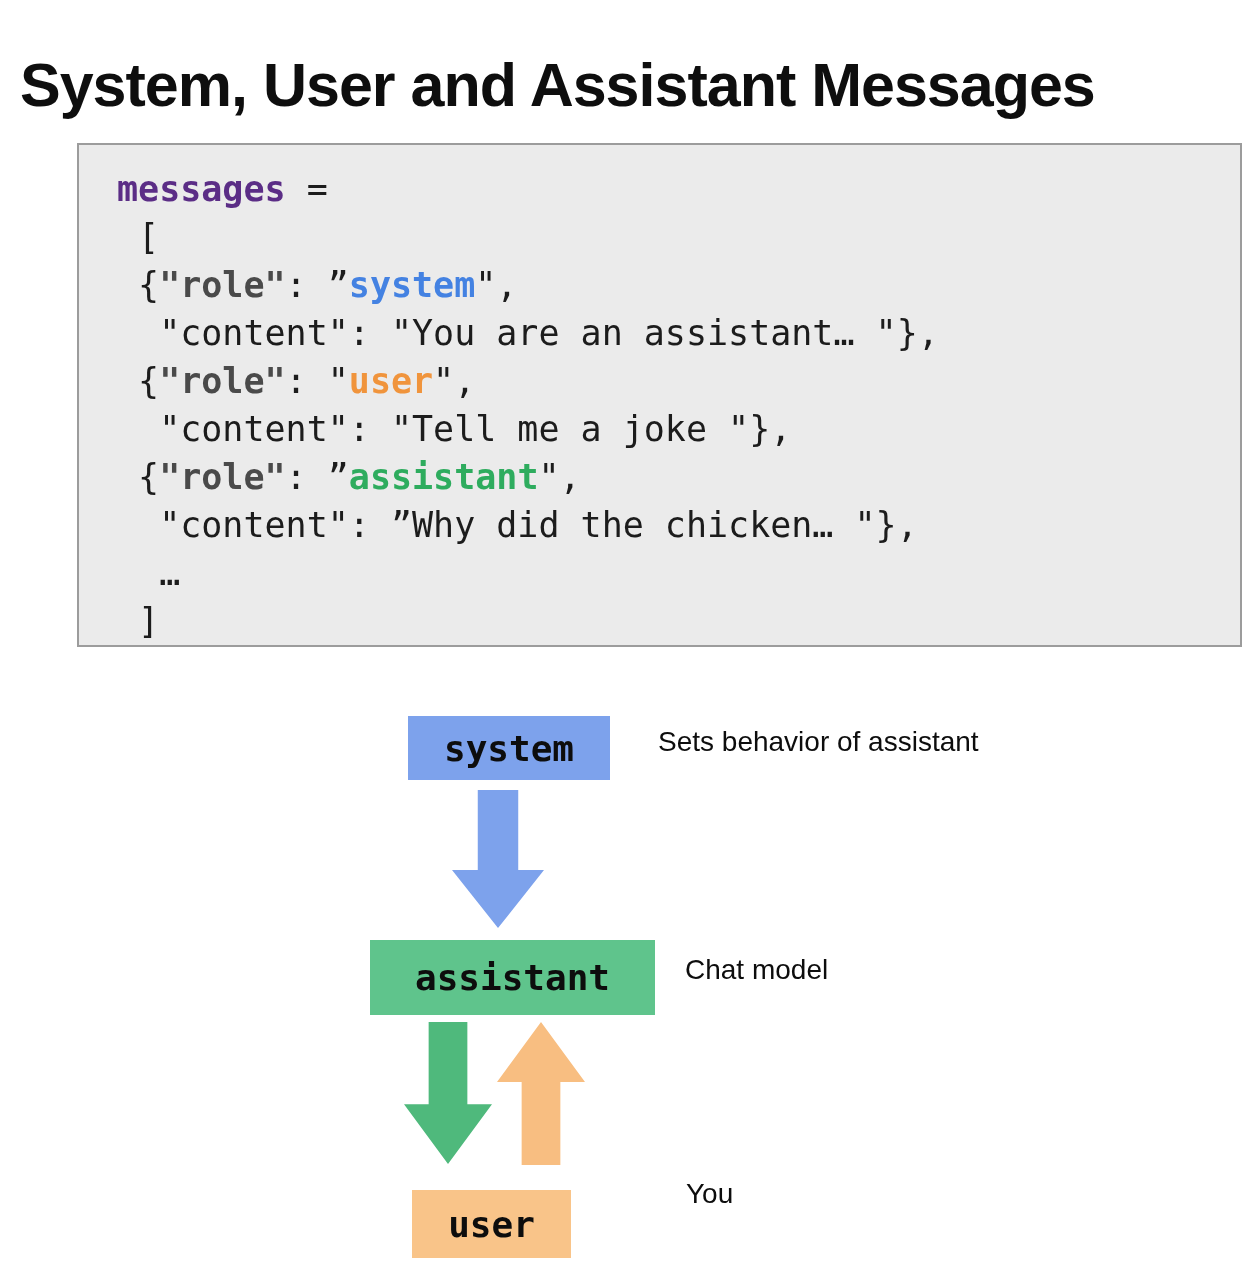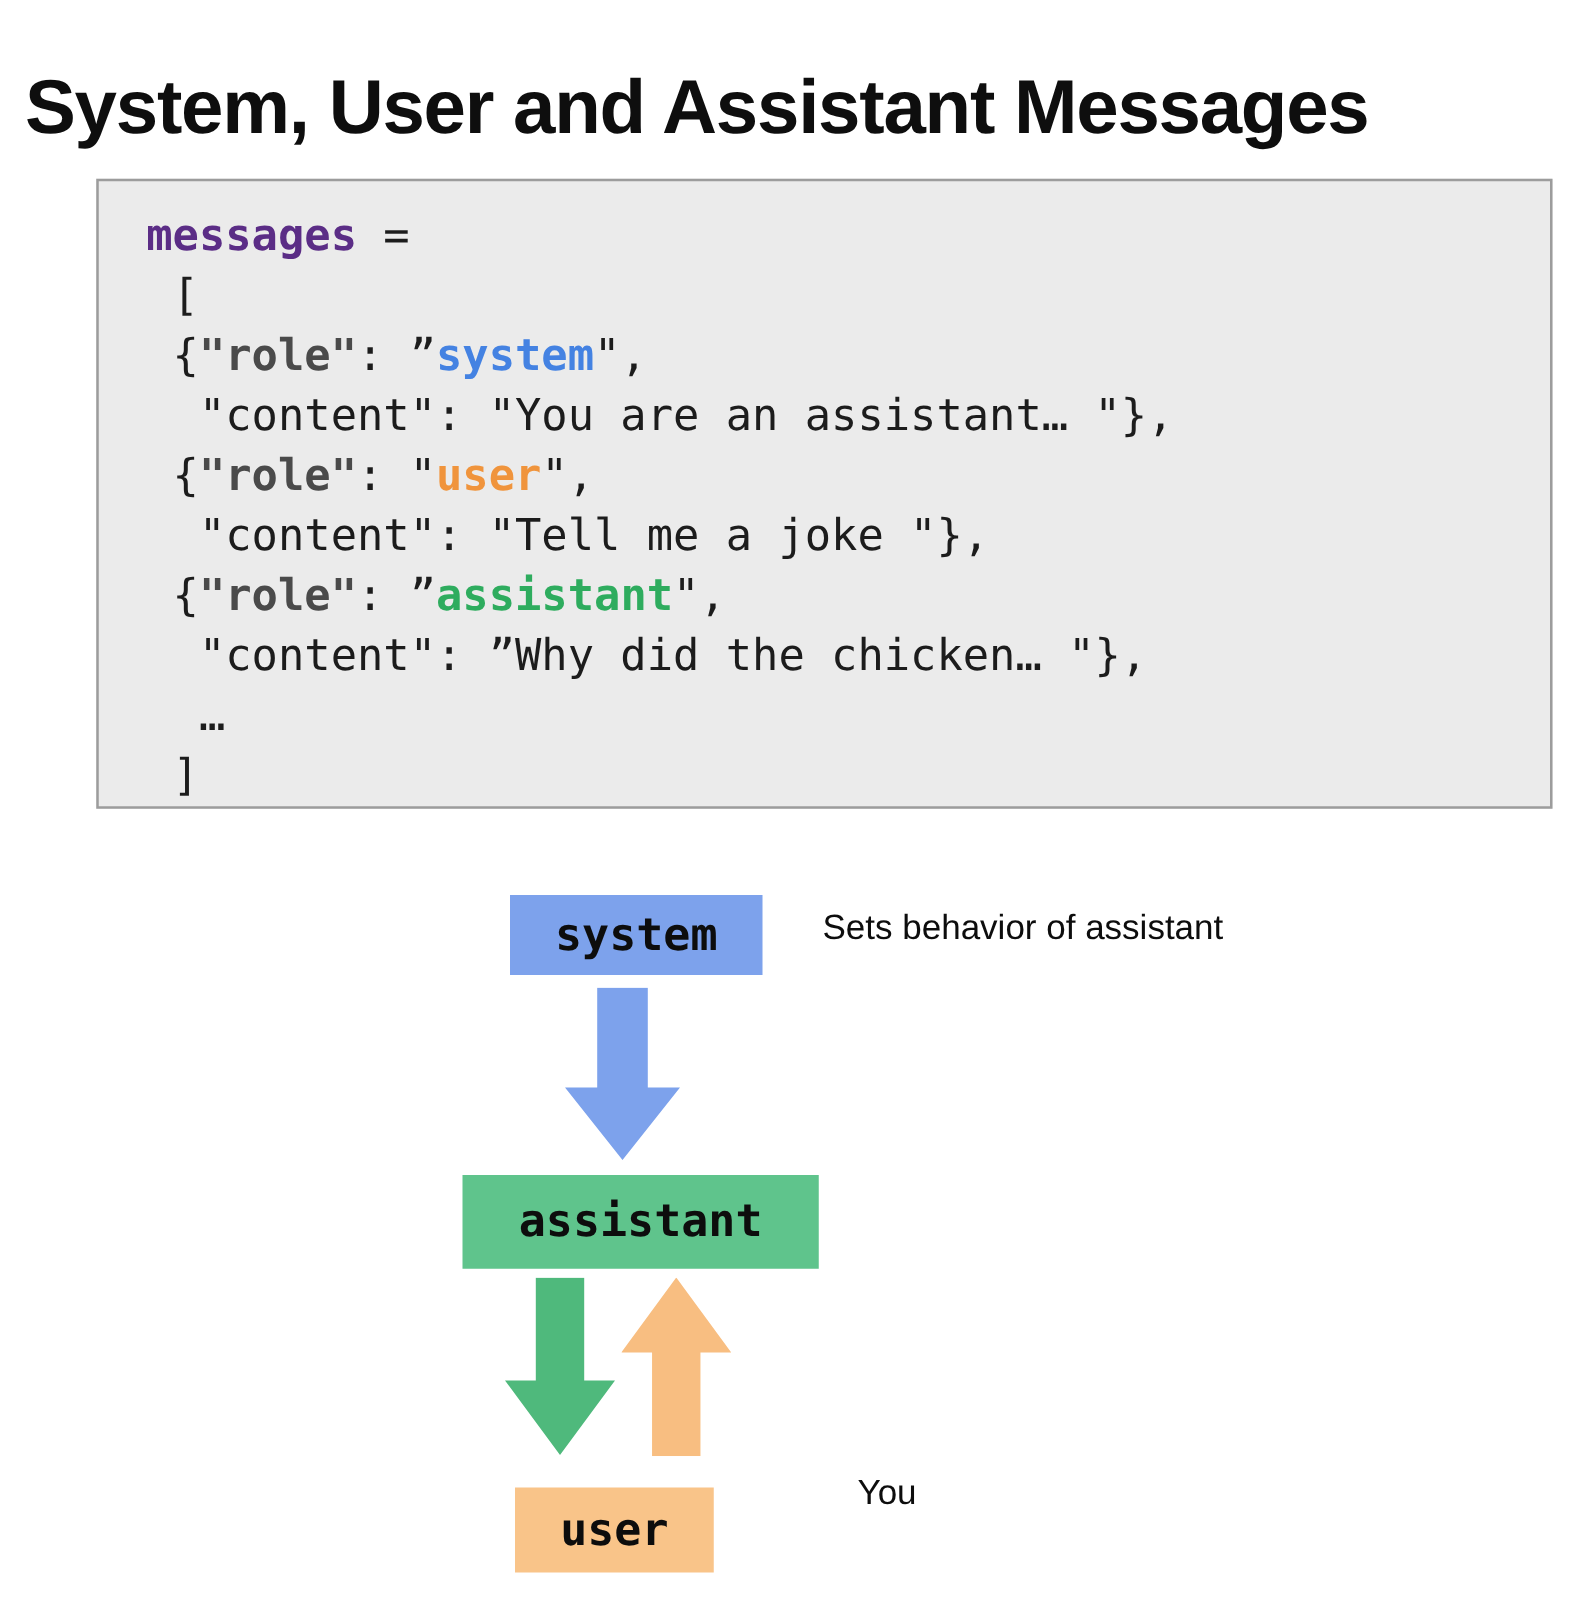--- a/index.html
+++ b/index.html
@@ -121,20 +121,21 @@
     <div class="dbox dbox-system">
       <span>system</span>
     </div>
     <div class="caption caption-system">Sets behavior of assistant</div>
 
     <div class="arrow arrow-down arrow-blue"></div>
 
     <div class="dbox dbox-assistant">
       <span>assistant</span>
     </div>
+    <div class="caption caption-assistant">Chat model</div>
 
     <div class="arrow arrow-down arrow-green"></div>
     <div class="arrow arrow-up arrow-orange"></div>
 
     <div class="dbox dbox-user">
       <span>user</span>
     </div>
     <div class="caption caption-user">You</div>
 
   </div>

